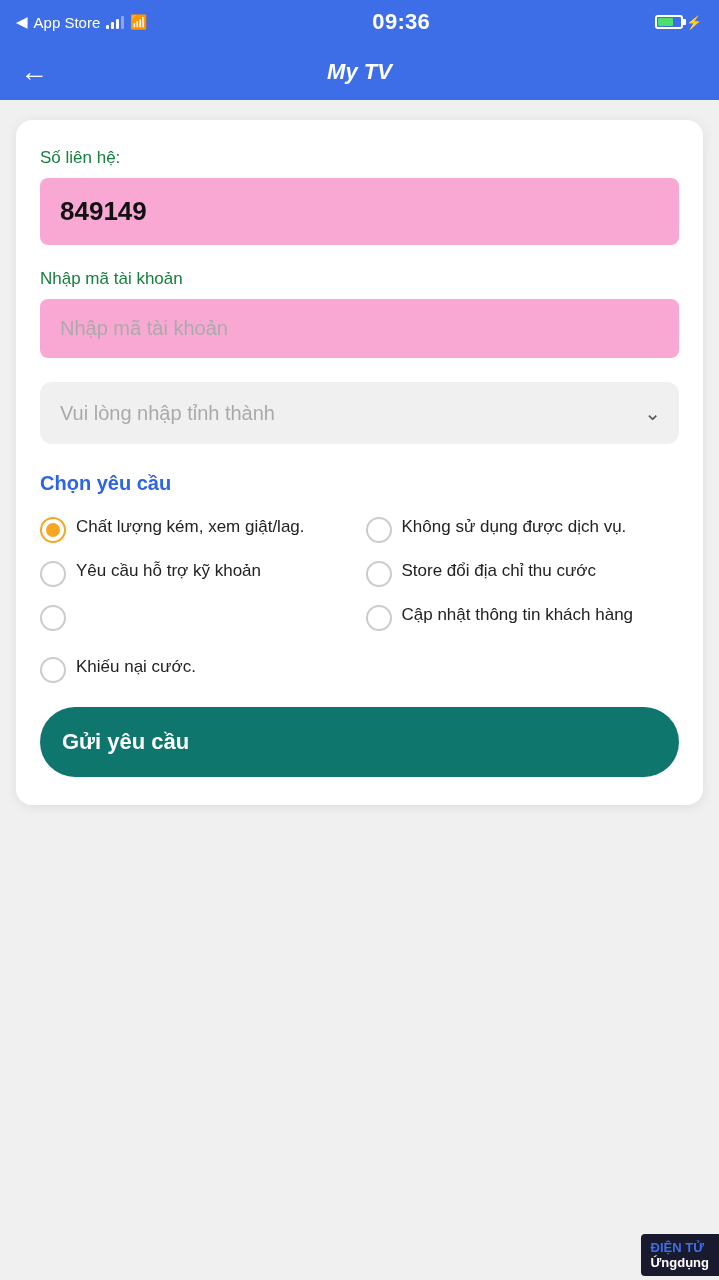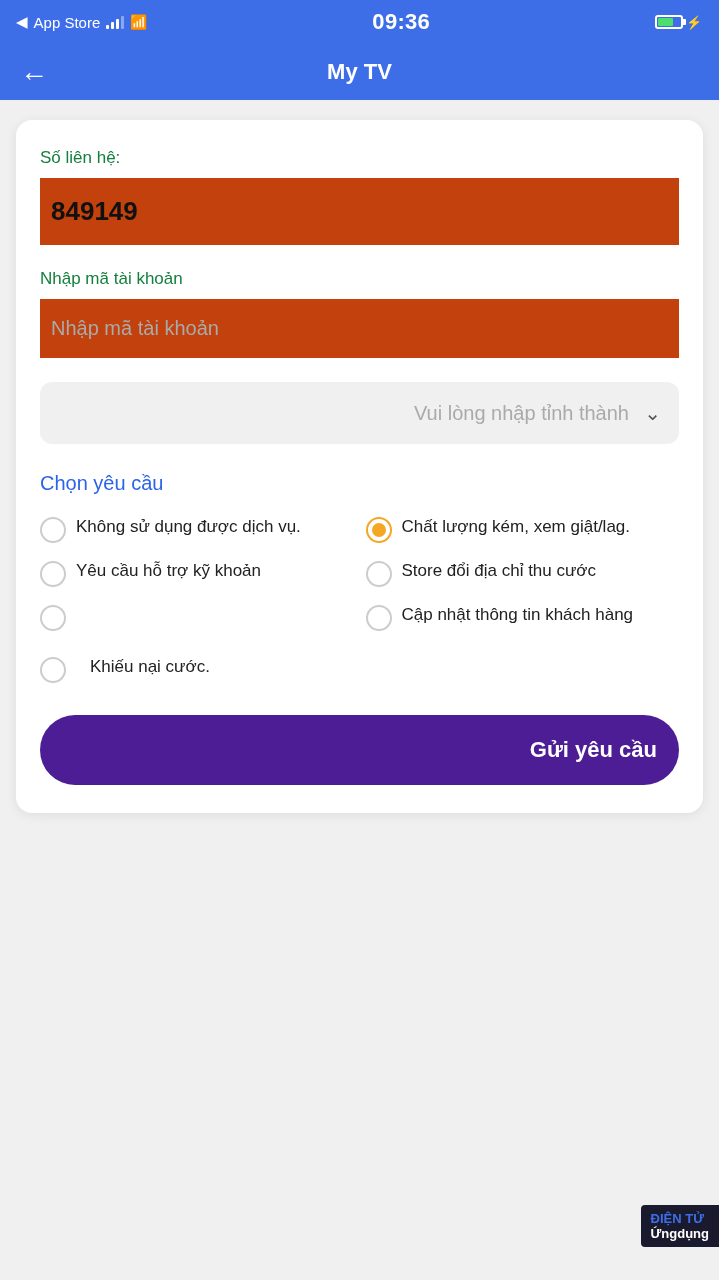--- a/index.html
+++ b/index.html
@@ -98,20 +98,21 @@
       left: 20px;
       color: white;
       font-size: 28px;
       cursor: pointer;
       line-height: 1;
     }
     .nav-title {
       color: white;
       font-size: 22px;
       font-weight: 600;
+      font-style: italic;
     }
 
     
     .main-content {
       padding: 20px 16px;
       background: #f0f0f0;
       min-height: calc(1280px - 100px);
     }
 
     .form-card {
@@ -125,24 +126,24 @@
     .field-label {
       font-size: 17px;
       color: #15803d;
       margin-bottom: 10px;
       font-weight: 400;
     }
 
     
     .input-field {
       width: 100%;
-      background: #c2410c;
+      background: #f9a8d4;
       border: none;
-      border-radius: 0;
-      padding: 18px 11px;
+      border-radius: 8px;
+      padding: 18px 20px;
       font-size: 26px;
       font-weight: 600;
       color: #111;
       outline: none;
       margin-bottom: 24px;
     }
     .input-field::placeholder {
       font-size: 20px;
       font-weight: 400;
       color: #aaa;
@@ -162,36 +163,35 @@
       background: #f0f0f0;
       border: none;
       border-radius: 12px;
       padding: 20px 50px 20px 20px;
       font-size: 20px;
       color: #aaa;
       appearance: none;
       -webkit-appearance: none;
       outline: none;
       cursor: pointer;
-      text-align: right;
     }
     .dropdown-chevron {
       position: absolute;
       right: 18px;
       top: 50%;
       transform: translateY(-50%);
       font-size: 20px;
       color: #555;
       pointer-events: none;
     }
 
     
     .section-header {
       font-size: 20px;
-      font-weight: 400;
+      font-weight: 700;
       color: #2b64e8;
       margin-bottom: 20px;
     }
 
     
     .radio-grid {
       display: grid;
       grid-template-columns: 1fr 1fr;
       gap: 16px 12px;
       margin-bottom: 24px;
@@ -226,44 +226,43 @@
     .radio-label {
       font-size: 17px;
       color: #222;
       line-height: 1.4;
     }
 
     
     .radio-single-row {
       display: flex;
       align-items: flex-start;
-      gap: 24px;
+      gap: 10px;
       margin-bottom: 24px;
       cursor: pointer;
     }
 
     
     .submit-btn {
       width: 100%;
-      background: #4c1d95;
+      background: #0f766e;
       color: white;
       border: none;
       border-radius: 50px;
       padding: 22px;
       font-size: 22px;
       font-weight: 600;
       cursor: pointer;
-      text-align: right;
-      margin-top: 8px;
+      text-align: left;
     }
 
     
     .watermark {
       position: fixed;
-      bottom: 33px;
+      bottom: 4px;
       right: 0;
       background: #1a1a2e;
       color: white;
       padding: 6px 10px;
       font-size: 13px;
       font-weight: 600;
       border-radius: 4px 0 0 4px;
     }
     .watermark span {
       color: #3d6ee8;
@@ -321,33 +320,33 @@
       <span class="dropdown-chevron">⌄</span>
     </div>
 
     
     <div class="section-header">Chọn yêu cầu</div>
 
     
     <div class="radio-grid">
 
       <div class="radio-item">
-        <div class="radio-circle"></div>
-        <span class="radio-label">Không sử dụng được dịch vụ.</span>
-      </div>
-
-      <div class="radio-item">
         <div class="radio-circle selected">
           <div class="radio-inner"></div>
         </div>
         <span class="radio-label">Chất lượng kém, xem giật/lag.</span>
       </div>
 
       <div class="radio-item">
         <div class="radio-circle"></div>
+        <span class="radio-label">Không sử dụng được dịch vụ.</span>
+      </div>
+
+      <div class="radio-item">
+        <div class="radio-circle"></div>
         <span class="radio-label">Yêu cầu hỗ trợ kỹ khoản</span>
       </div>
 
       <div class="radio-item">
         <div class="radio-circle"></div>
         <span class="radio-label">Store đổi địa chỉ thu cước</span>
       </div>
 
       <div class="radio-item">
         <div class="radio-circle"></div>

